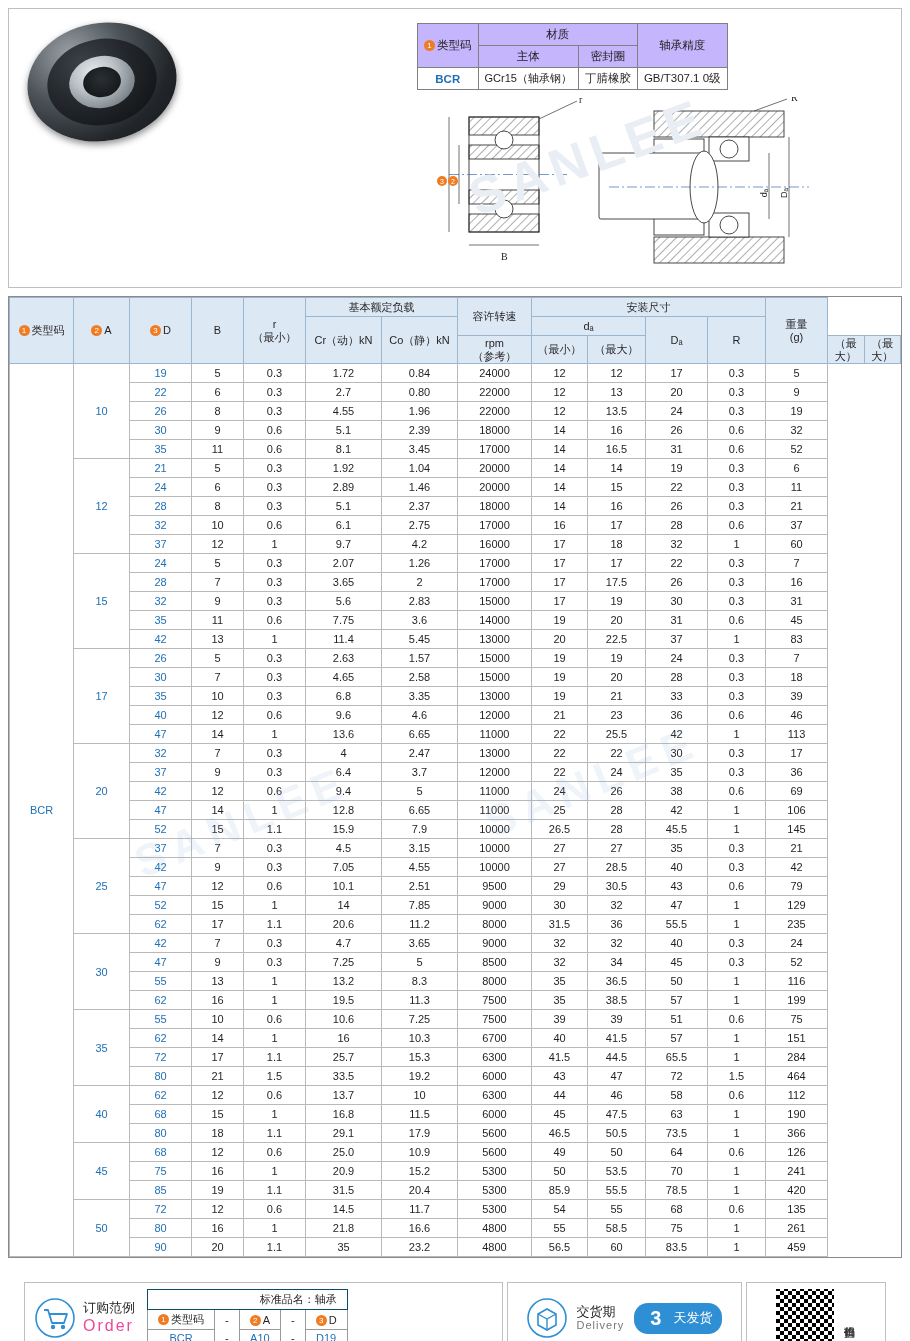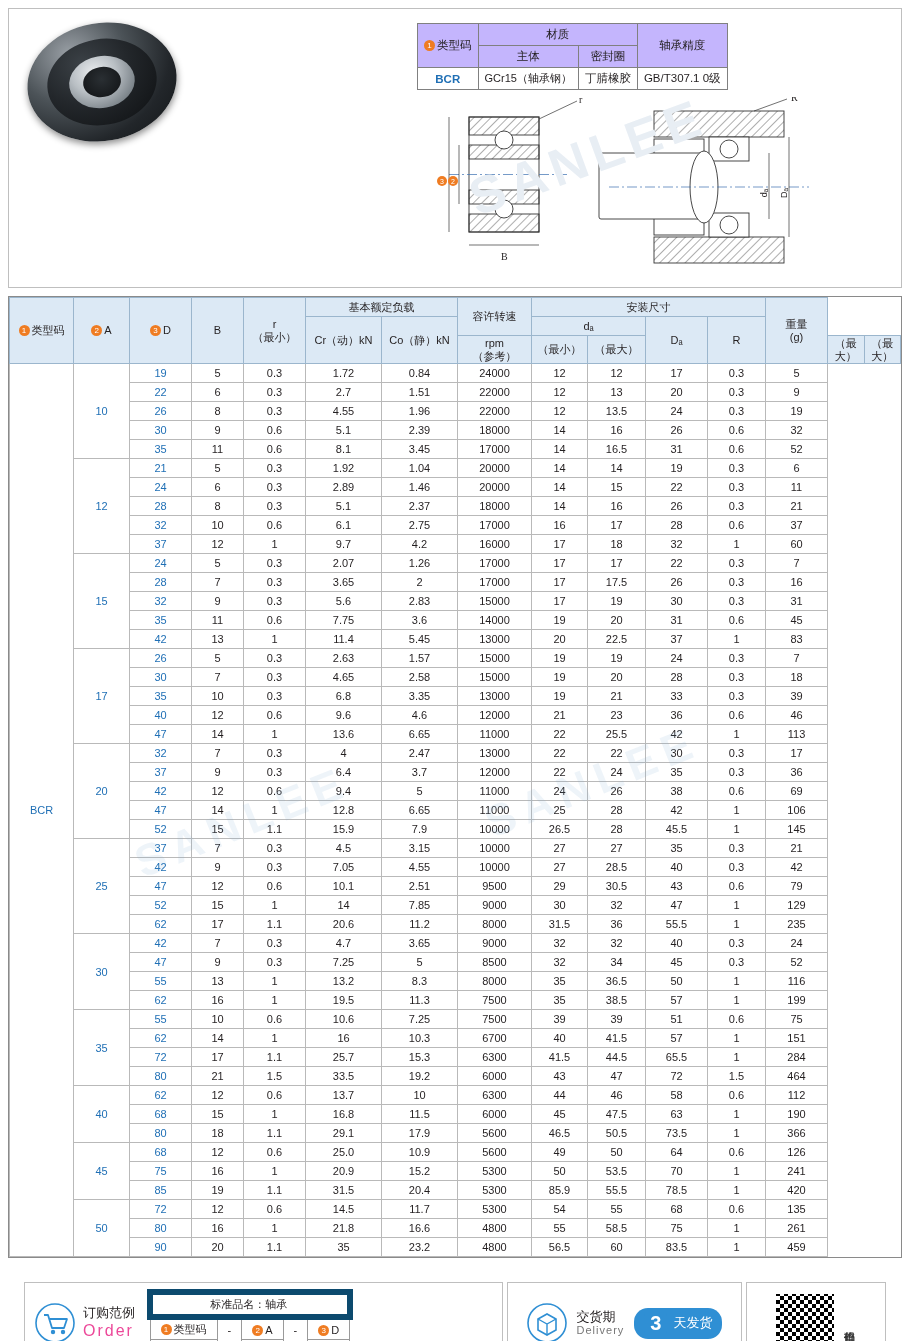--- a/index.html
+++ b/index.html
@@ -117,21 +117,21 @@
     display: flex; align-items: center;
     padding: 6px 10px;
   }
   .foot-order { flex: 1 1 auto; }
   .foot-del { width: 235px; justify-content: center; gap: 10px; }
   .foot-qr { width: 140px; justify-content: center; gap: 8px; }
   .order-label { display: flex; flex-direction: column; line-height: 1.25; margin: 0 12px 0 8px; font-size: 13px; }
   .order-label .en { color: #ec4899; font-size: 16px; letter-spacing: 2px; }
   .ord-table { border-collapse: collapse; font-size: 11px; }
   .ord-table td { border: 1px solid #9a9a9a; padding: 2px 10px; text-align: center; }
-  .ord-table .name-row td { border: 6px solid #0c4a6e; text-align: center; padding-left: 8px; }
+  .ord-table .name-row td { border: 1px solid #0c4a6e; text-align: right; padding-left: 8px; }
   .ord-blue { color: #1f6fb5; }
   .del-badge {
     background: #2f8fd4; color: #fff; border-radius: 14px;
     padding: 4px 10px; font-size: 13px; display: flex; align-items: center; gap: 6px;
   }
   .del-num { font-size: 20px; font-weight: bold; color: #fff; background: #2f8fd4; border-radius: 4px; padding: 0 6px; }
   .del-text { display: flex; flex-direction: column; line-height: 1.2; font-size: 13px; }
   .del-text .en { color: #777; font-size: 11px; letter-spacing: 1px; }
   .qr {
     width: 58px; height: 58px;
@@ -304,21 +304,21 @@
             <td>12</td>
             <td>17</td>
             <td>0.3</td>
             <td>5</td>
           </tr>
           <tr>
             <td class="col-d">22</td>
             <td>6</td>
             <td>0.3</td>
             <td>2.7</td>
-            <td>1.51</td>
+            <td>0.80</td>
             <td>22000</td>
             <td>12</td>
             <td>13</td>
             <td>20</td>
             <td>0.3</td>
             <td>9</td>
           </tr>
           <tr>
             <td class="col-d">26</td>
             <td>8</td>

